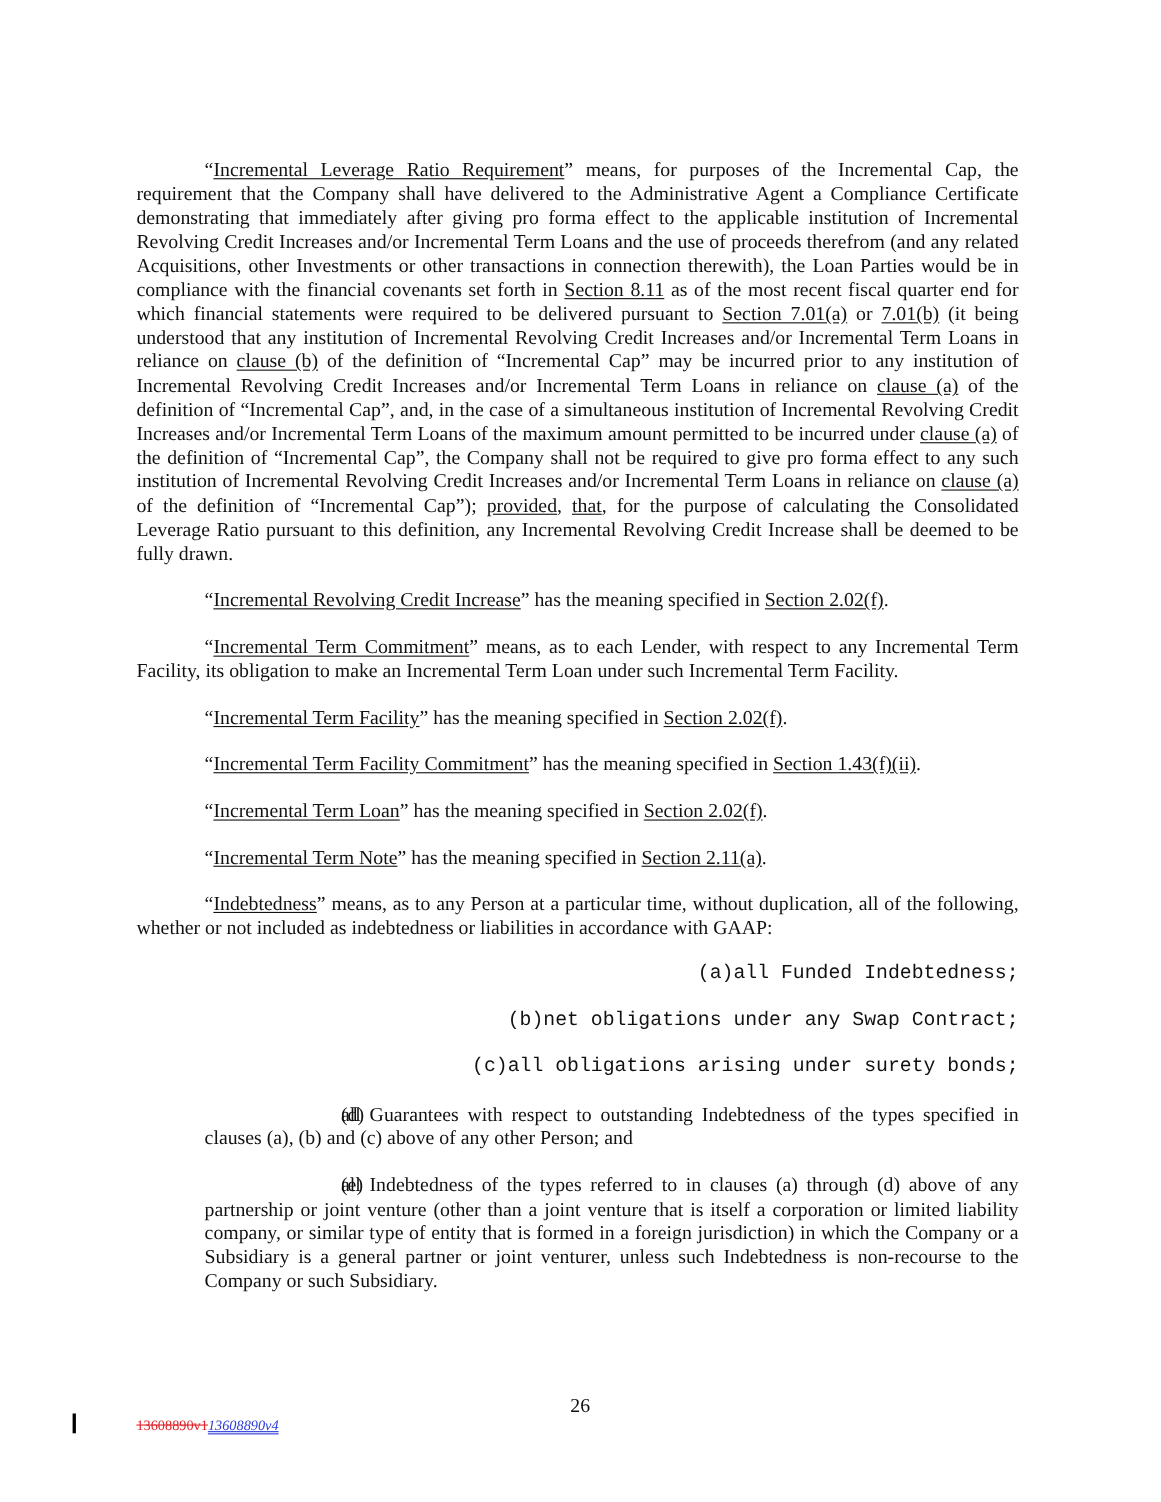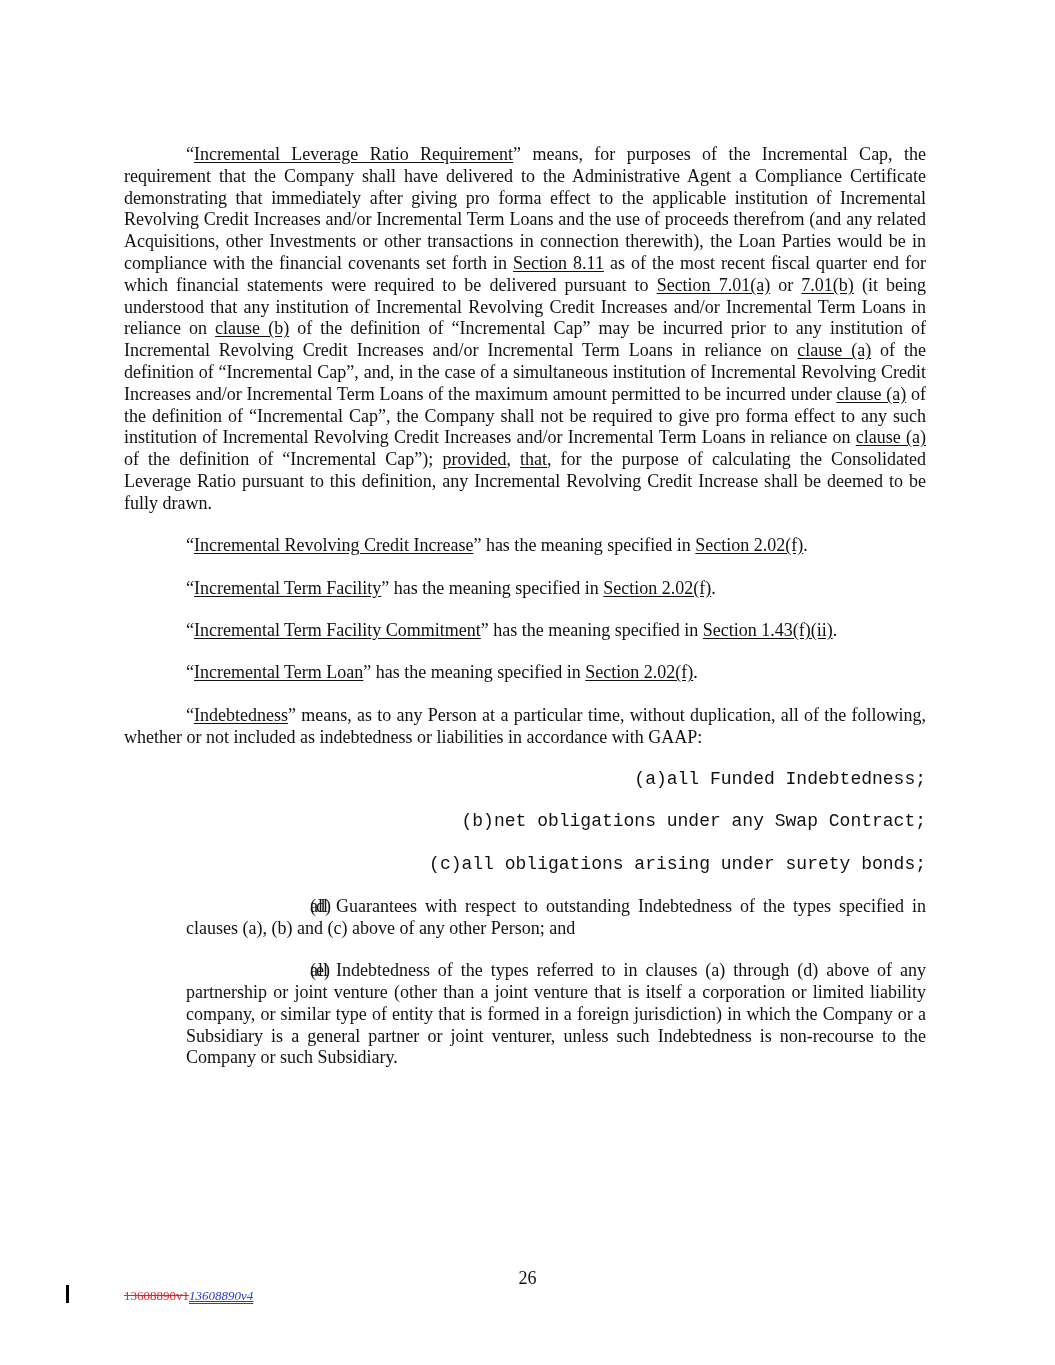--- a/index.html
+++ b/index.html
@@ -31,27 +31,29 @@
   </style>
 </head>
 <body>
 
 <div class="page">
 
   <p class="para"><span>“</span><span class="u">Incremental Leverage Ratio Requirement</span><span>” means, for purposes of the Incremental Cap, the requirement that the Company shall have delivered to the Administrative Agent a Compliance Certificate demonstrating that immediately after giving pro forma effect to the applicable institution of Incremental Revolving Credit Increases and/or Incremental Term Loans and the use of proceeds therefrom (and any related Acquisitions, other Investments or other transactions in connection therewith), the Loan Parties would be in compliance with the financial covenants set forth in </span><span class="u">Section 8.11</span><span> as of the most recent fiscal quarter end for which financial statements were required to be delivered pursuant to </span><span class="u">Section 7.01(a)</span><span> or </span><span class="u">7.01(b)</span><span> (it being understood that any institution of Incremental Revolving Credit Increases and/or Incremental Term Loans in reliance on </span><span class="u">clause (b)</span><span> of the definition of “Incremental Cap” may be incurred prior to any institution of Incremental Revolving Credit Increases and/or Incremental Term Loans in reliance on </span><span class="u">clause (a)</span><span> of the definition of “Incremental Cap”, and, in the case of a simultaneous institution of Incremental Revolving Credit Increases and/or Incremental Term Loans of the maximum amount permitted to be incurred under </span><span class="u">clause (a)</span><span> of the definition of “Incremental Cap”, the Company shall not be required to give pro forma effect to any such institution of Incremental Revolving Credit Increases and/or Incremental Term Loans in reliance on </span><span class="u">clause (a)</span><span> of the definition of “Incremental Cap”); </span><span class="u">provided</span><span>, </span><span class="u">that</span><span>, for the purpose of calculating the Consolidated Leverage Ratio pursuant to this definition, any Incremental Revolving Credit Increase shall be deemed to be fully drawn.</span></p>
 
   <p class="para single"><span>“</span><span class="u">Incremental Revolving Credit Increase</span><span>” has the meaning specified in </span><span class="u">Section 2.02(f)</span><span>.</span></p>
 
+  <p class="para"><span>“</span><span class="u">Incremental Term Commitment</span><span>” means, as to each Lender, with respect to any Incremental Term Facility, its obligation to make an Incremental Term Loan under such Incremental Term Facility.</span></p>
 
   <p class="para single"><span>“</span><span class="u">Incremental Term Facility</span><span>” has the meaning specified in </span><span class="u">Section 2.02(f)</span><span>.</span></p>
 
   <p class="para single"><span>“</span><span class="u">Incremental Term Facility Commitment</span><span>” has the meaning specified in </span><span class="u">Section 1.43(f)(ii)</span><span>.</span></p>
 
   <p class="para single"><span>“</span><span class="u">Incremental Term Loan</span><span>” has the meaning specified in </span><span class="u">Section 2.02(f)</span><span>.</span></p>
 
+  <p class="para single"><span>“</span><span class="u">Incremental Term Note</span><span>” has the meaning specified in </span><span class="u">Section 2.11(a)</span><span>.</span></p>
 
   <p class="para"><span>“</span><span class="u">Indebtedness</span><span>” means, as to any Person at a particular time, without duplication, all of the following, whether or not included as indebtedness or liabilities in accordance with GAAP:</span></p>
 
   <p class="item oneline"><span class="lbl">(a)</span><span>all Funded Indebtedness;</span></p>
   <p class="item oneline"><span class="lbl">(b)</span><span>net obligations under any Swap Contract;</span></p>
   <p class="item oneline"><span class="lbl">(c)</span><span>all obligations arising under surety bonds;</span></p>
   <p class="item wrap"><span class="lbl">(d)</span><span>all Guarantees with respect to outstanding Indebtedness of the types specified in clauses (a), (b) and (c) above of any other Person; and</span></p>
   <p class="item wrap"><span class="lbl">(e)</span><span>all Indebtedness of the types referred to in clauses (a) through (d) above of any partnership or joint venture (other than a joint venture that is itself a corporation or limited liability company, or similar type of entity that is formed in a foreign jurisdiction) in which the Company or a Subsidiary is a general partner or joint venturer, unless such Indebtedness is non-recourse to the Company or such Subsidiary.</span></p>
 
 </div>

